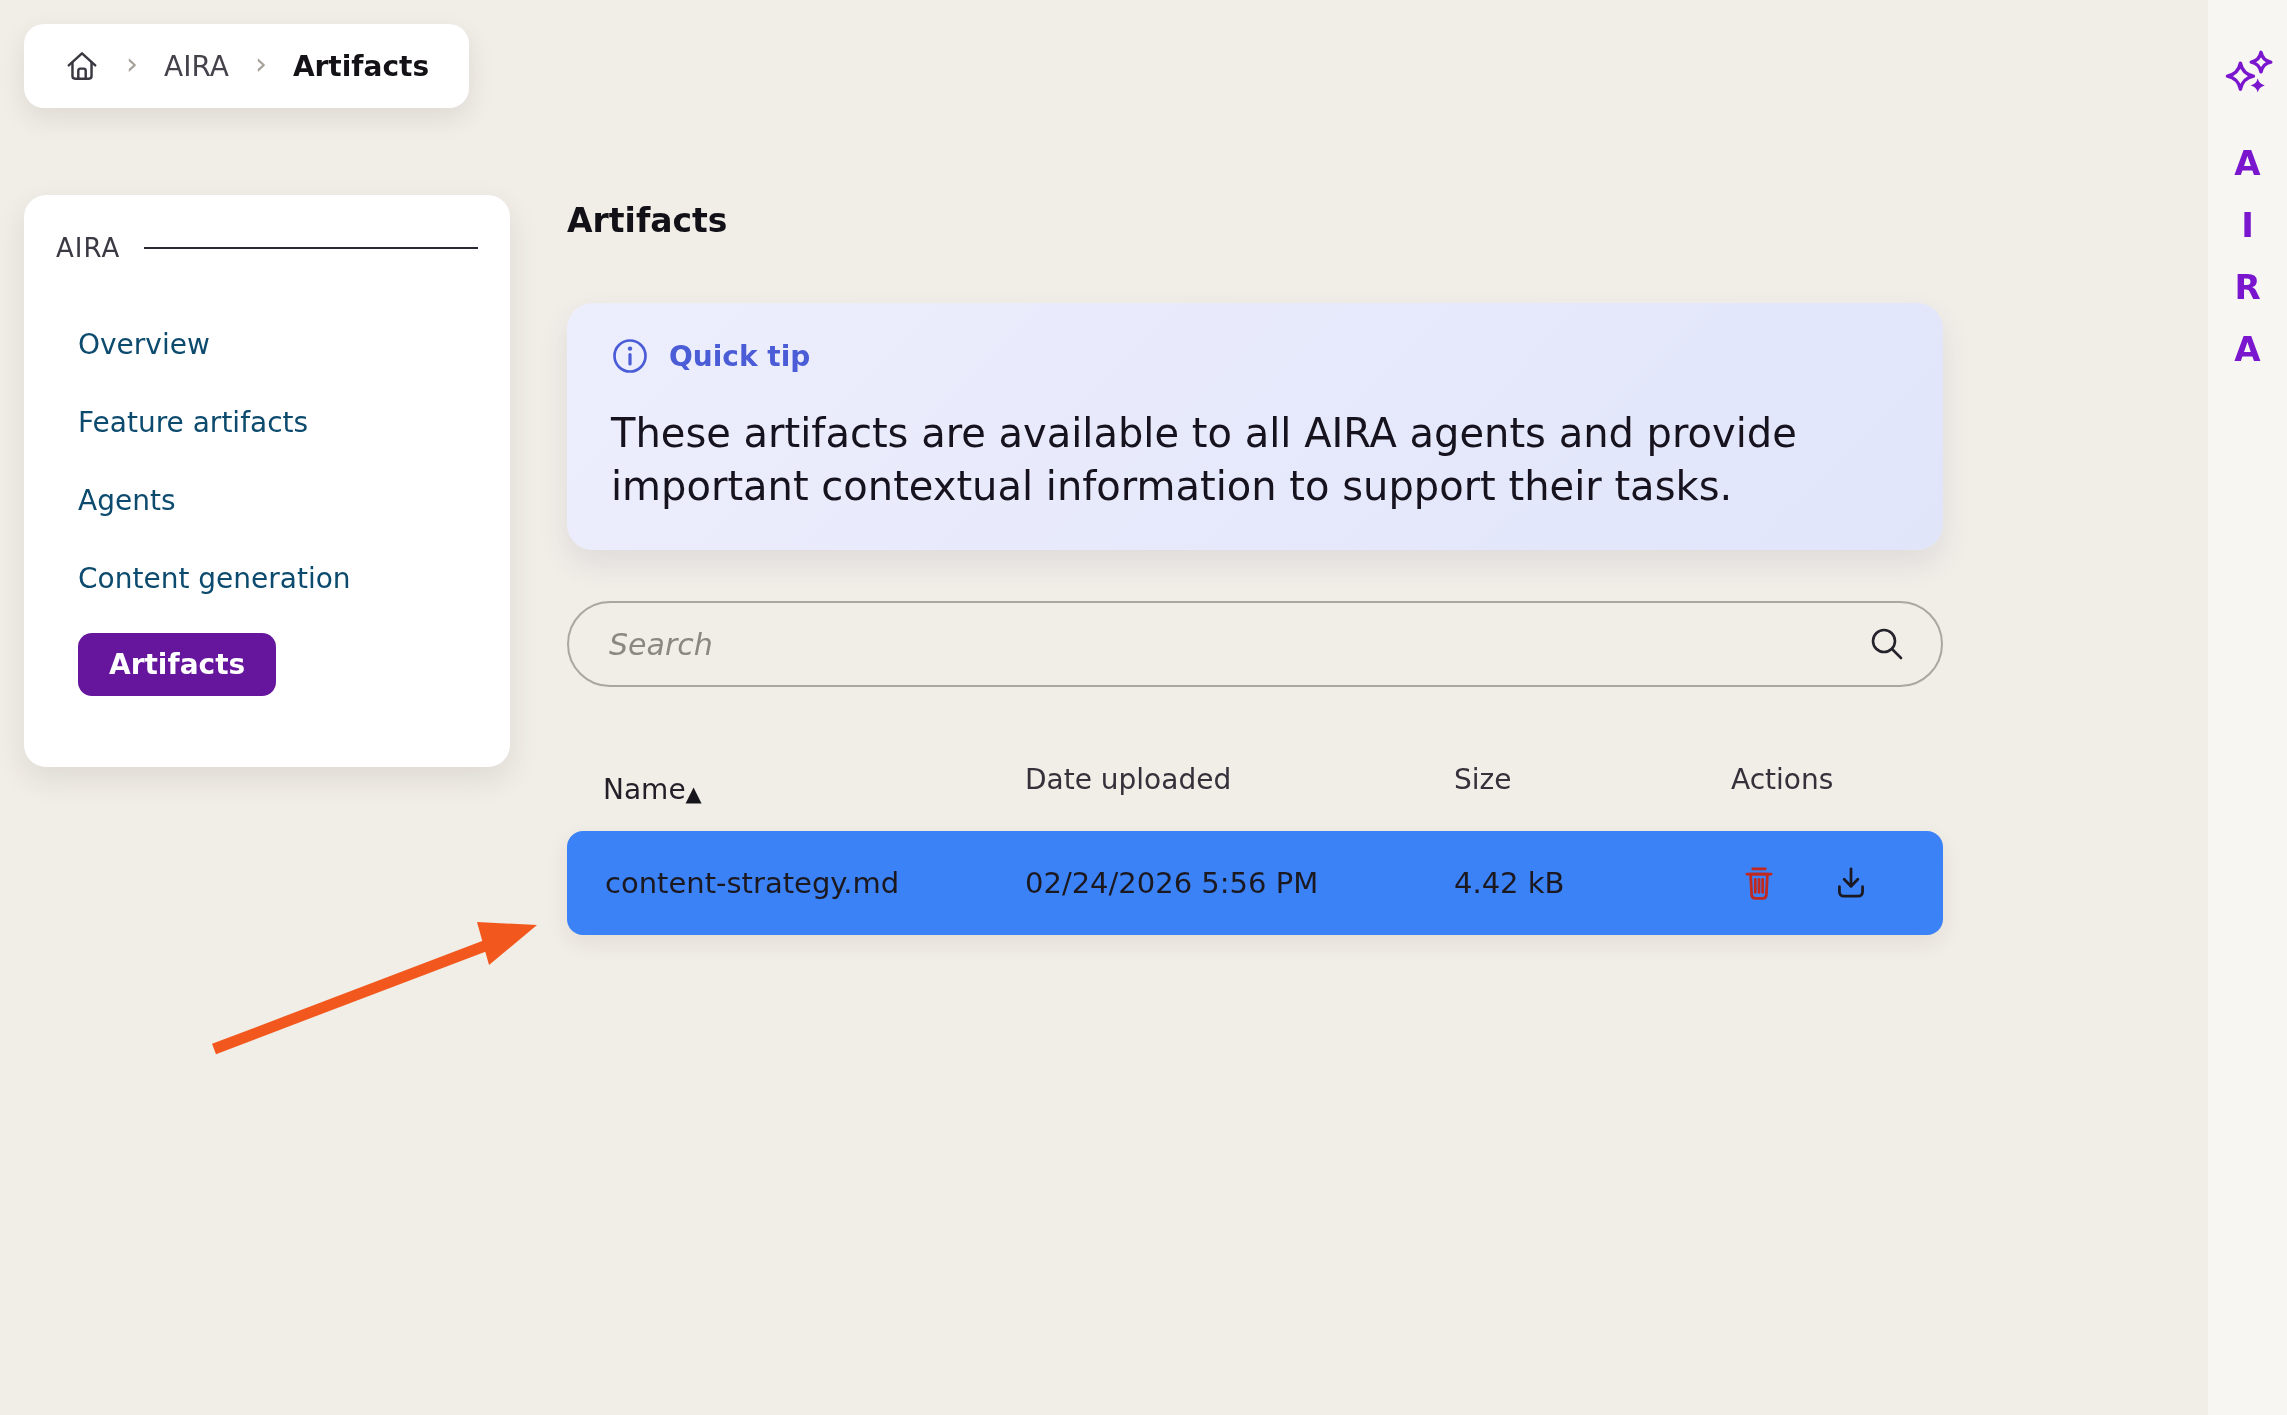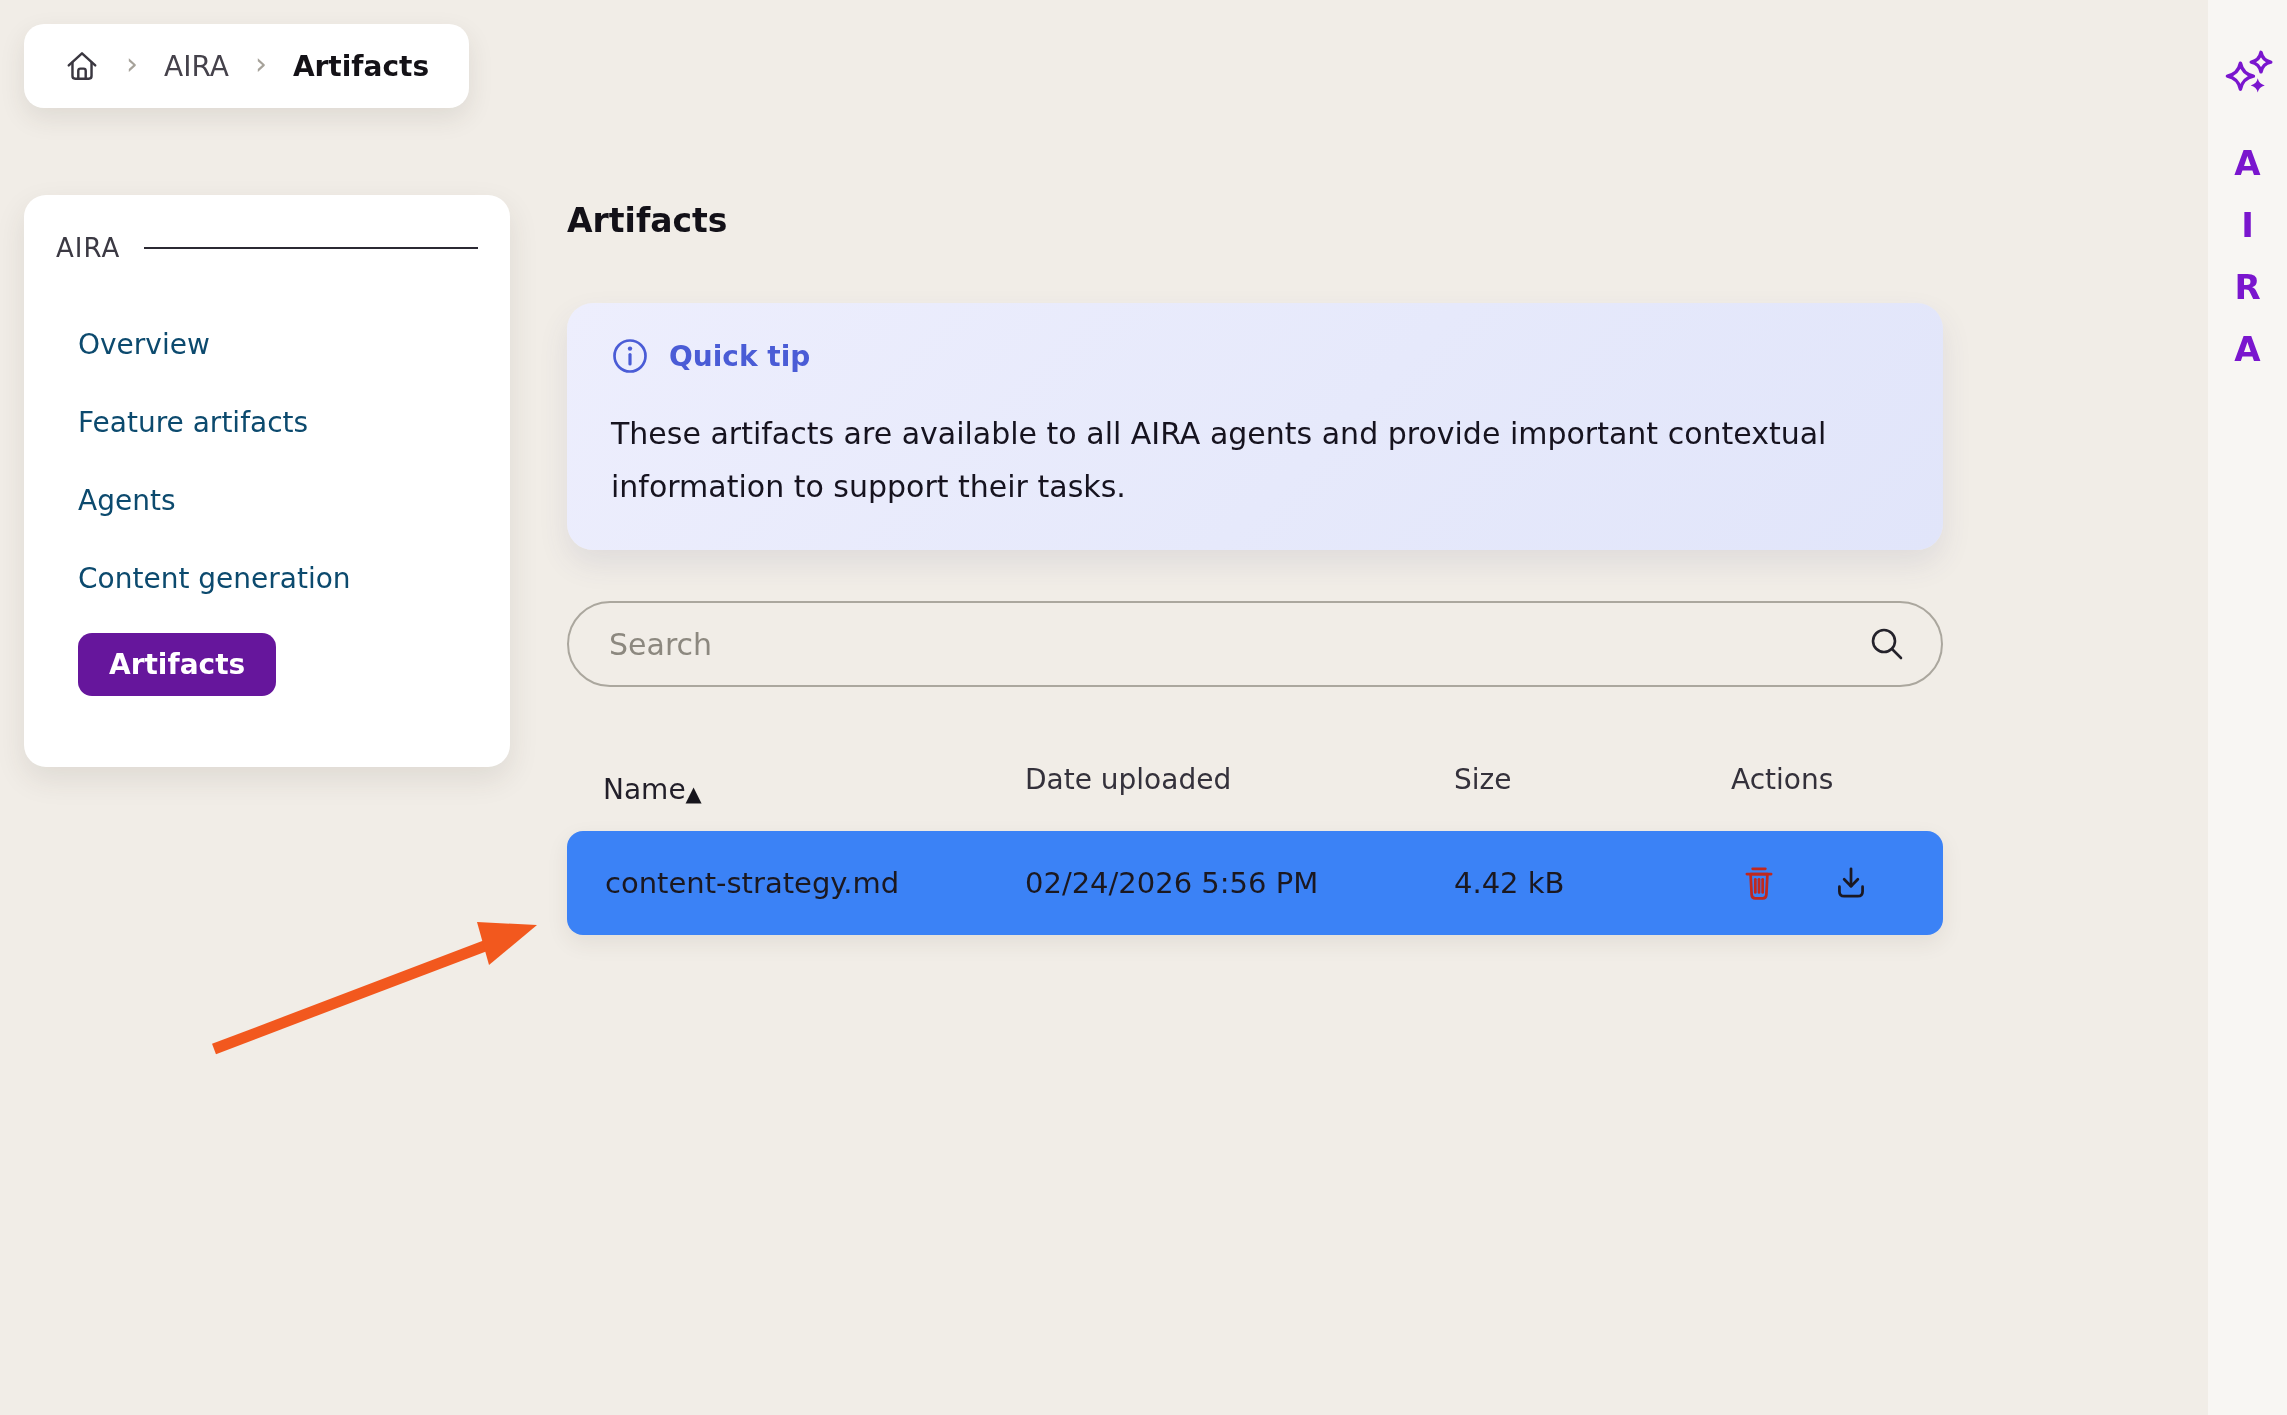--- a/index.html
+++ b/index.html
@@ -73,33 +73,33 @@
     border-radius: 26px;
     background: linear-gradient(135deg, #EDEEFD 0%, #E6E9FB 55%, #E1E5FA 100%);
     box-shadow: 0 14px 30px rgba(70,70,120,0.10);
     padding: 34px 44px;
   }
   .tip-head { display: flex; align-items: center; gap: 20px; color: #4A5CD6; }
   .tip-label { font-size: 28px; font-weight: 700; }
   .info-icon { width: 38px; height: 38px; display: block; }
   .tip-body {
     margin-top: 32px; max-width: 1270px;
-    font-size: 30px; line-height: 53px; color: #16131F;
+    font-size: 40px; line-height: 53px; color: #16131F;
   }
 
   .search-bar {
     position: absolute; top: 601px; left: 0;
     width: 1376px; height: 86px;
     border: 2px solid #ABA79E; border-radius: 43px;
     display: flex; align-items: center;
     padding: 0 34px 0 40px; background: transparent;
   }
   .search-input {
     flex: 1; border: none; outline: none; background: transparent;
-    font-family: inherit; font-size: 30px; color: #2A2730;
+    font-family: inherit; font-size: 30px; color: #2A2730; font-style: italic;
   }
   .search-input::placeholder { color: #8C887F; }
   .search-icon { width: 40px; height: 40px; display: block; cursor: pointer; }
 
   .table-header {
     position: absolute; top: 753px; left: 0; width: 1376px; height: 46px;
     display: grid; grid-template-columns: 458px 429px 277px 212px;
     align-items: center; font-size: 28px; color: #34313B;
   }
   .th-name { padding-left: 36px; display: flex; align-items: flex-end; color: #221F29; cursor: pointer; margin-top: 20px; }

